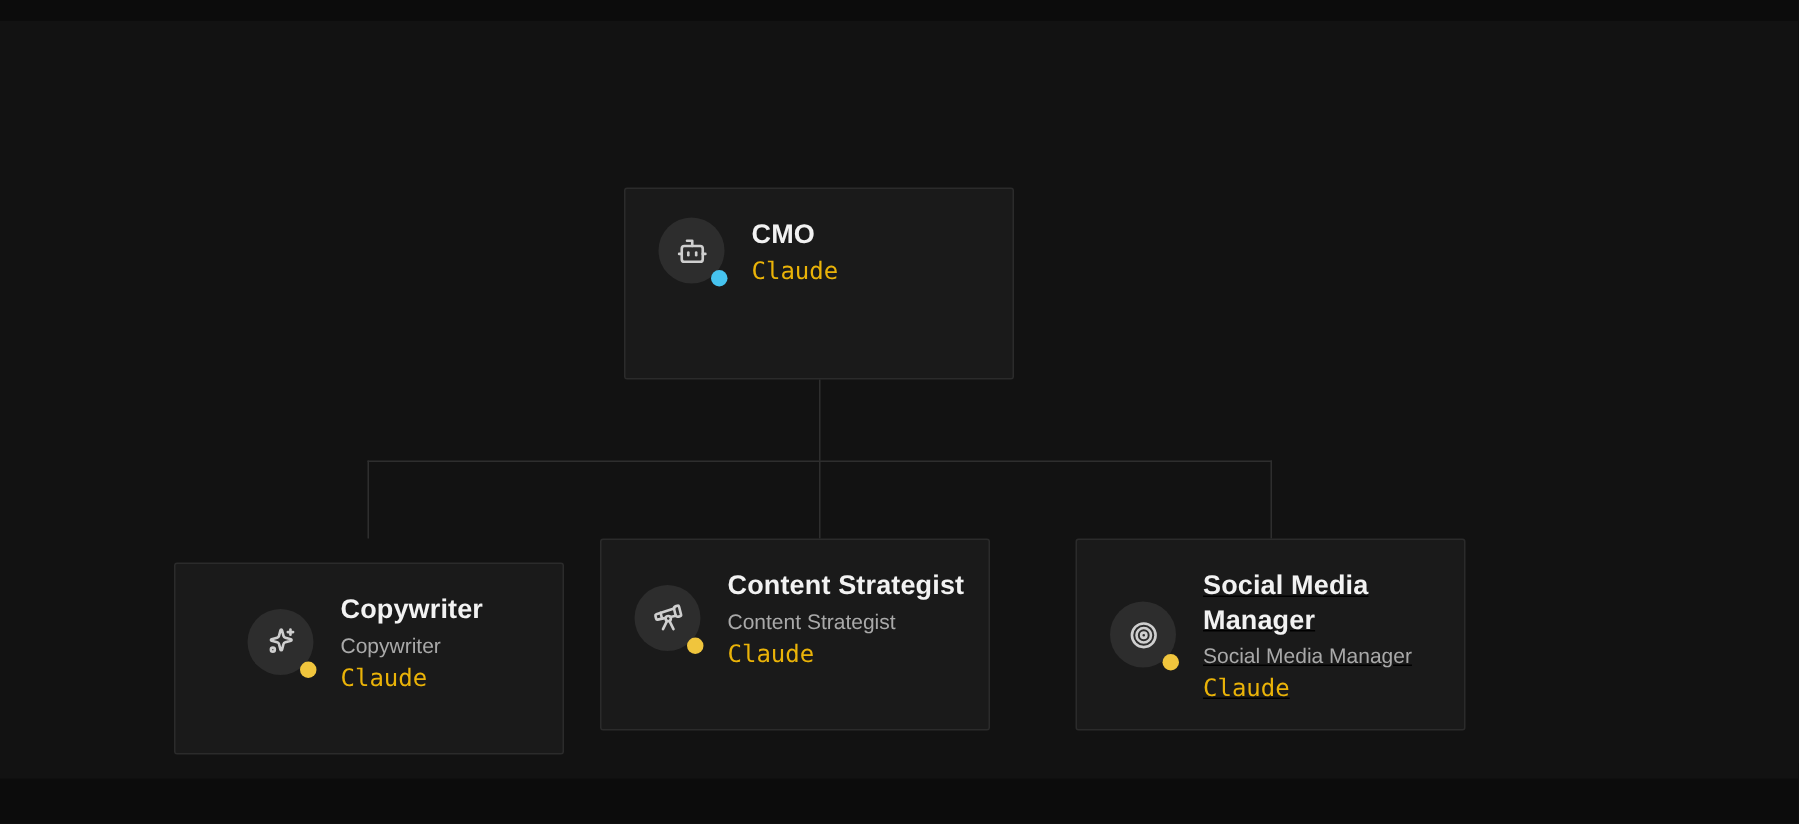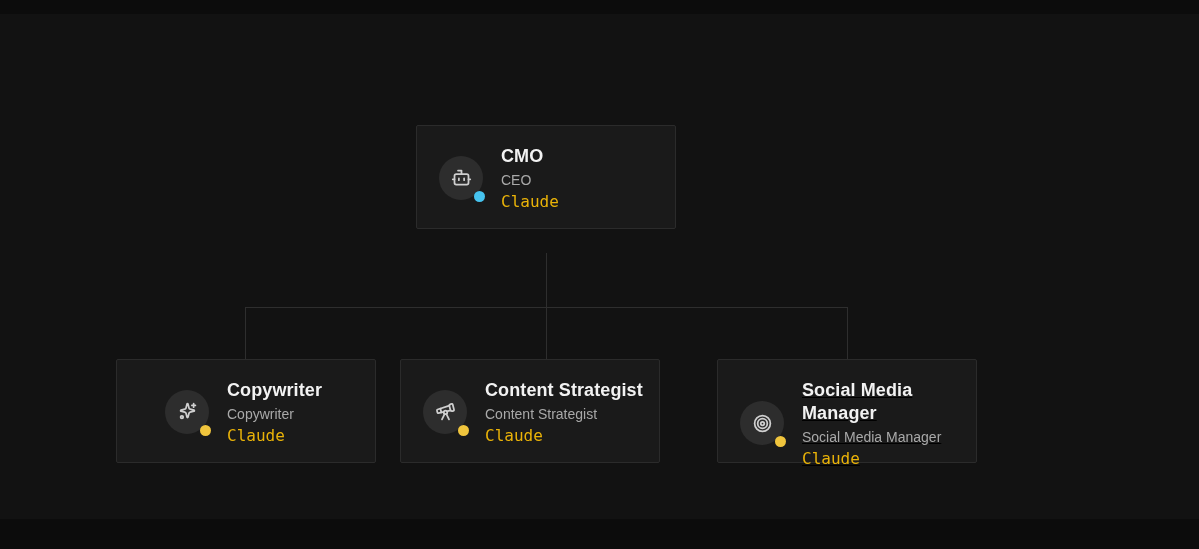--- a/index.html
+++ b/index.html
@@ -17,21 +17,21 @@
   }
   
   .edge {
     position: absolute;
     background: #2e2e2e;
   }
   
   .node {
     position: absolute;
     width: 260px;
-    height: 104px;
+    height: 128px;
     background: #1a1a1a;
     border: 1px solid #2b2b2b;
     border-radius: 2px;
     padding: 19px 16px 19px 22px;
     cursor: pointer;
   }
   .node-inner {
     display: flex;
     align-items: center;
     gap: 18px;
@@ -109,27 +109,26 @@
           <rect width="16" height="12" x="4" y="8" rx="2"></rect>
           <path d="M2 14h2"></path>
             <path d="M20 14h2"></path>
           <path d="M15 13v2"></path>
             <path d="M9 13v2"></path>
         </svg>
         <span class="status-dot" style="background: rgb(70, 195, 239);"></span>
       </div>
       <div class="node-text">
         <div class="node-title">CMO</div>
-        <div class="node-role">CEO</div>
         <div class="node-model">Claude</div>
       </div>
     </div>
   </div>
 
-  <div class="node" style="left:116px; top:345px;padding-left:48px;">
+  <div class="node" style="left:116px; top:361px;padding-left:48px;">
     <div class="node-inner">
       <div class="avatar">
         <svg viewBox="0 0 24 24">
           <path d="M11.4 3.6a.62.62 0 0 1 1.2 0l1.1 4.3a2 2 0 0 0 1.4 1.4l4.3 1.1a.62.62 0 0 1 0 1.2l-4.3 1.1a2 2 0 0 0-1.4 1.4l-1.1 4.3a.62.62 0 0 1-1.2 0l-1.1-4.3a2 2 0 0 0-1.4-1.4l-4.3-1.1a.62.62 0 0 1 0-1.2l4.3-1.1a2 2 0 0 0 1.4-1.4z"></path>
           <path d="M19 3v4"></path>
             <path d="M21 5h-4"></path>
           <circle cx="5.6" cy="18.4" r="1.5"></circle>
         </svg>
         <span class="status-dot" style="background: rgb(240, 197, 61);"></span>
       </div>

